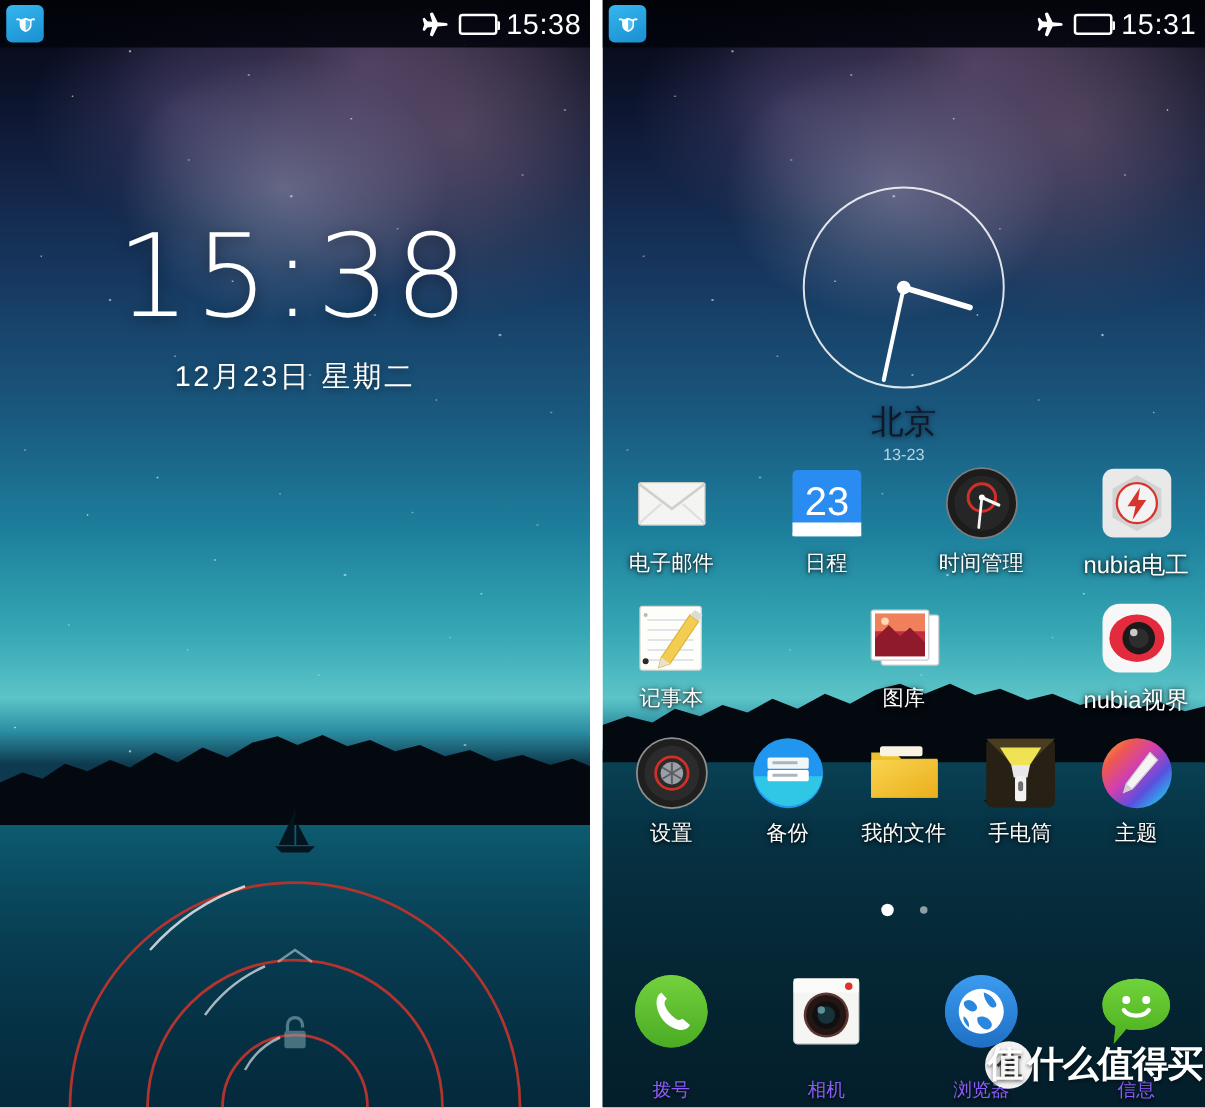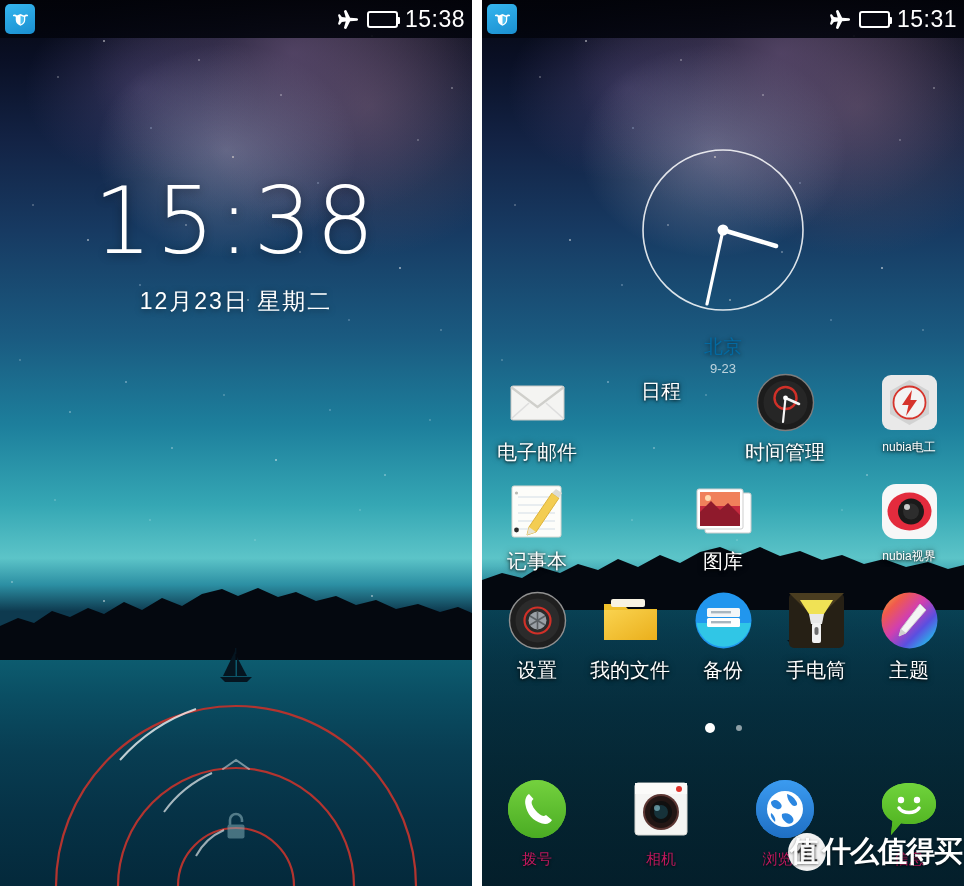--- a/index.html
+++ b/index.html
@@ -133,44 +133,44 @@
   .home-water {
     position:absolute; left:0; right:0; top:600px; bottom:0; z-index:3;
     background:linear-gradient(180deg,#0a4a5e 0%,#084257 14%,#06394c 36%,#05303f 60%,#03222f 100%);
   }
   .home-boat { position:absolute; left:303px; top:612px; z-index:5; }
 
   .widget-clock {
     position:absolute; left:0; right:0; top:146px; z-index:20;
     display:flex; flex-direction:column; align-items:center;
   }
-  .wc-city { margin-top:20px; color:#0369a1; font-size:19px; text-shadow:0 1px 4px rgba(0,0,0,.6); }
+  .wc-city { margin-top:6px; color:#0f172a; font-size:26px; text-shadow:0 1px 4px rgba(0,0,0,.6); }
   .wc-date { margin-top:1px; color:rgba(255,255,255,.7); font-size:13px; }
 
   .grid { position:absolute; left:0; right:0; top:372px; z-index:22; }
   .row { display:flex; justify-content:space-between; padding:0 12px; margin-bottom:15px; }
   .cell { width:86px; display:flex; flex-direction:column; align-items:center; cursor:pointer; }
   .ico { width:61px; height:61px; position:relative; }
   .lbl {
-    margin-top:6px; color:#fff; font-size:20px; white-space:nowrap;
+    margin-top:6px; color:#fff; font-size:17px; white-space:nowrap;
     text-shadow:0 1px 3px rgba(0,0,0,.85), 0 0 6px rgba(0,0,0,.6);
   }
-  .lbl.small { font-size:12px; }
+  .lbl.small { font-size:19px; }
 
   .dots { position:absolute; left:0; right:0; top:723px; z-index:25; display:flex; justify-content:center; align-items:center; gap:21px; }
   .dot { border-radius:50%; background:#fff; }
   .dot.on  { width:10px; height:10px; opacity:1; }
   .dot.off { width:6px;  height:6px;  opacity:.55; }
 
   .dock { position:absolute; left:0; right:0; top:778px; z-index:26; }
   .dock-row { display:flex; justify-content:space-between; padding:0 12px; }
   .dock-cell { width:86px; display:flex; flex-direction:column; align-items:center; cursor:pointer; }
   .dock-ico { width:62px; height:62px; position:relative; }
   .dock-lbl {
-    margin-top:10px; color:#be185d; font-size:15px; white-space:nowrap;
+    margin-top:23px; color:#8b5cf6; font-size:15px; white-space:nowrap;
     text-shadow:0 1px 3px rgba(0,0,0,.85);
   }
 
   .watermark {
     position:absolute; right:2px; top:832px; z-index:60;
     display:flex; align-items:center; gap:0px;
     color:#fff; font-size:29px; font-weight:bold;
     text-shadow:0 1px 3px rgba(0,0,0,.5);
     letter-spacing:-1px;
   }
@@ -280,38 +280,46 @@
     </div>
 
     <div class="widget-clock">
       <svg width="168" height="168" viewBox="0 0 168 168">
         <circle cx="84" cy="84" r="80" fill="none" stroke="#ffffff" stroke-width="1.6" opacity=".85"></circle>
         <line x1="84" y1="84" x2="137" y2="100" stroke="#fff" stroke-width="4.5" stroke-linecap="round"></line>
         <line x1="84" y1="84" x2="68" y2="158" stroke="#fff" stroke-width="3.2" stroke-linecap="round"></line>
         <circle cx="84" cy="84" r="5.5" fill="#fff"></circle>
       </svg>
       <div class="wc-city">北京</div>
-      <div class="wc-date">9-23</div>
+      <div class="wc-date">13-23</div>
     </div>
 
     <div class="grid">
 
       <div class="row">
         <div class="cell">
           <div class="ico">
             <svg width="61" height="61" viewBox="0 0 61 61">
               <rect x="4" y="14" width="53" height="34" rx="2" fill="#f4f4f2" stroke="#c9c9c5" stroke-width="1"></rect>
               <path d="M4,15 L30.5,35 L57,15" fill="none" stroke="#cfcfcb" stroke-width="2.2"></path>
               <path d="M4,47 L22,31 M57,47 L39,31" fill="none" stroke="#dedede" stroke-width="1.6"></path>
             </svg>
           </div>
           <div class="lbl">电子邮件</div>
         </div>
 
         <div class="cell">
+          <div class="ico">
+            <svg width="61" height="61" viewBox="0 0 61 61">
+              <rect x="3" y="4" width="55" height="53" rx="4" fill="#2a8cf0"></rect>
+              <rect x="3" y="46" width="55" height="11" rx="0" fill="#ffffff"></rect>
+              <rect x="3" y="53" width="55" height="4" rx="2" fill="#ffffff"></rect>
+              <text x="30.5" y="40" font-family="Liberation Sans, sans-serif" font-size="32" fill="#ffffff" text-anchor="middle">23</text>
+            </svg>
+          </div>
           <div class="lbl">日程</div>
         </div>
 
         <div class="cell">
           <div class="ico">
             <svg width="61" height="61" viewBox="0 0 61 61">
               <circle cx="30.5" cy="30.5" r="28" fill="#1c1c1c" stroke="#7d7d7d" stroke-width="1.4"></circle>
               <circle cx="30.5" cy="30.5" r="22" fill="#262626"></circle>
               <circle cx="30.5" cy="26" r="11" fill="none" stroke="#d03028" stroke-width="2.4"></circle>
               <line x1="30.5" y1="26" x2="44" y2="32" stroke="#f5f5f5" stroke-width="2.6" stroke-linecap="round"></line>
@@ -402,48 +410,48 @@
                 <line x1="23" y1="35" x2="38" y2="26"></line>
               </g>
             </svg>
           </div>
           <div class="lbl">设置</div>
         </div>
 
         <div class="cell">
           <div class="ico">
             <svg width="61" height="61" viewBox="0 0 61 61">
+              <circle cx="30.5" cy="30.5" r="28" fill="#2196ee"></circle>
+              <path d="M4,32 A28,28 0 0 0 57,32 L57,33 A28,28 0 0 1 4,33 Z" fill="#35d0e8"></path>
+              <path d="M3.5,33 A27.5,27.5 0 0 0 58,33 Z" fill="#30c6e6"></path>
+              <rect x="14" y="18" width="33" height="9" rx="1.5" fill="#f3f6f8"></rect>
+              <rect x="14" y="28" width="33" height="9" rx="1.5" fill="#ffffff"></rect>
+              <rect x="18" y="21" width="20" height="2.4" fill="#a9b6bf"></rect>
+              <rect x="18" y="31" width="20" height="2.4" fill="#a9b6bf"></rect>
+            </svg>
+          </div>
+          <div class="lbl">备份</div>
+        </div>
+
+        <div class="cell">
+          <div class="ico">
+            <svg width="61" height="61" viewBox="0 0 61 61">
               <path d="M4,14 L23,14 L28,19 L57,19 L57,50 L4,50 Z" fill="#f0c02a"></path>
               <rect x="11" y="9" width="34" height="8" rx="2" fill="#f8f3e2"></rect>
               <path d="M4,20 L57,20 L57,50 L4,50 Z" fill="#f5c733"></path>
               <path d="M4,20 L57,20 L57,50 L4,50 Z" fill="url(#fg)"></path>
               <defs>
                   <linearGradient id="fg" x1="0" y1="0" x2="1" y2="1">
                 <stop offset="0" stop-color="#fad34f"></stop>
                     <stop offset="1" stop-color="#eaaf1c"></stop>
               </linearGradient>
                 </defs>
             </svg>
           </div>
           <div class="lbl">我的文件</div>
-        </div>
-
-        <div class="cell">
-          <div class="ico">
-            <svg width="61" height="61" viewBox="0 0 61 61">
-              <circle cx="30.5" cy="30.5" r="28" fill="#2196ee"></circle>
-              <path d="M4,32 A28,28 0 0 0 57,32 L57,33 A28,28 0 0 1 4,33 Z" fill="#35d0e8"></path>
-              <path d="M3.5,33 A27.5,27.5 0 0 0 58,33 Z" fill="#30c6e6"></path>
-              <rect x="14" y="18" width="33" height="9" rx="1.5" fill="#f3f6f8"></rect>
-              <rect x="14" y="28" width="33" height="9" rx="1.5" fill="#ffffff"></rect>
-              <rect x="18" y="21" width="20" height="2.4" fill="#a9b6bf"></rect>
-              <rect x="18" y="31" width="20" height="2.4" fill="#a9b6bf"></rect>
-            </svg>
-          </div>
-          <div class="lbl">备份</div>
         </div>
 
         <div class="cell">
           <div class="ico">
             <svg width="61" height="61" viewBox="0 0 61 61">
               <rect x="3" y="3" width="55" height="55" rx="5" fill="#262015"></rect>
               <path d="M3,3 L58,3 L30.5,30 Z" fill="#4a3d20"></path>
               <path d="M14,10 L47,10 L38,24 L23,24 Z" fill="#f0e255"></path>
               <path d="M23,24 L38,24 L36,34 L25,34 Z" fill="#e8e8e8"></path>
               <rect x="26" y="33" width="9" height="20" rx="2" fill="#f2f2f2"></rect>

